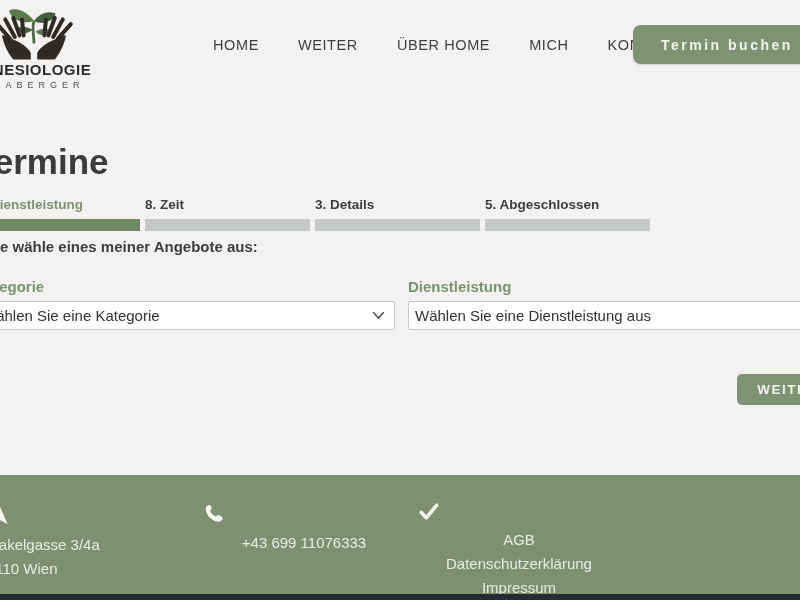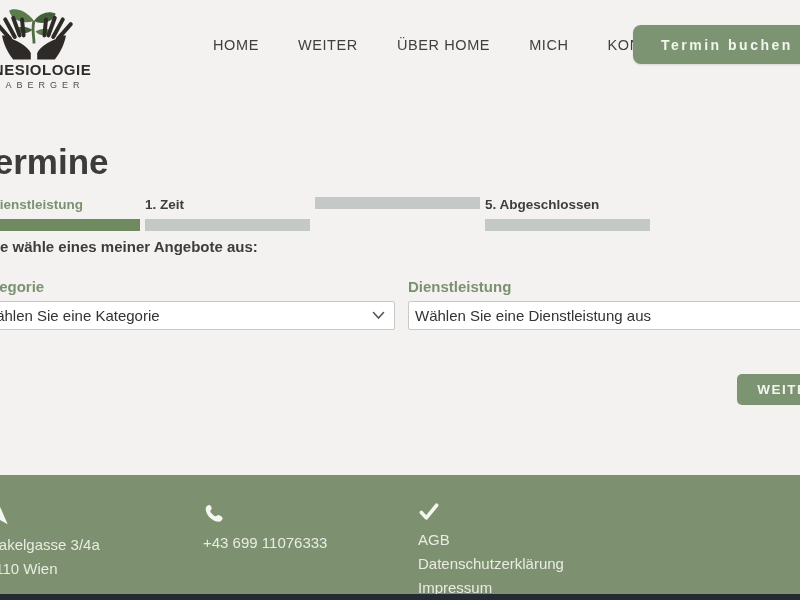--- a/index.html
+++ b/index.html
@@ -38,21 +38,21 @@
   .select-wrap .chev{position:absolute;right:10px;top:10px;pointer-events:none;}
   .weiter{position:absolute;left:762px;top:374px;width:102px;height:31px;background:#7d9473;border:none;
        border-radius:5px;color:#f2f5ed;font-weight:bold;font-size:13.5px;letter-spacing:1.5px;
        font-family:inherit;cursor:pointer;}
 
   
   footer{position:absolute;left:0;top:475px;width:880px;height:119px;background:#7d9170;
        display:grid;grid-template-columns:215px 215px 215px 215px;box-sizing:border-box;padding-top:28px;}
   .fcol{padding-left:13px;color:#e9ece2;font-size:15px;line-height:24px;}
   .fcol svg{display:block;margin-bottom:7px;}
-  .fcol a{color:#e9ece2;text-decoration:none;display:block;cursor:pointer;}
+  .fcol a{color:#e9ece2;text-decoration:none;display:block;cursor:pointer;text-align:center;}
   .bottom-bar{position:absolute;left:0;top:594px;width:880px;height:6px;background:#262b33;}
 </style>
 </head>
 <body>
 
 <div class="shift">
 
   <header>
     <div class="logo">
       <svg width="96" height="54" viewBox="0 0 120 66">
@@ -98,24 +98,25 @@
 
   <main>
     <h1>Termine</h1>
 
     <div class="steps">
       <div class="step active">
         <div class="step-label">1. Dienstleistung</div>
         <div class="step-bar"></div>
       </div>
       <div class="step">
-        <div class="step-label">1. Zeit</div>
+        <div class="step-label">8. Zeit</div>
         <div class="step-bar"></div>
       </div>
       <div class="step">
+        <div class="step-label">3. Details</div>
         <div class="step-bar"></div>
       </div>
       <div class="step">
         <div class="step-label">5. Abgeschlossen</div>
         <div class="step-bar"></div>
       </div>
     </div>
 
     <p class="intro">Bitte wähle eines meiner Angebote aus:</p>
 

